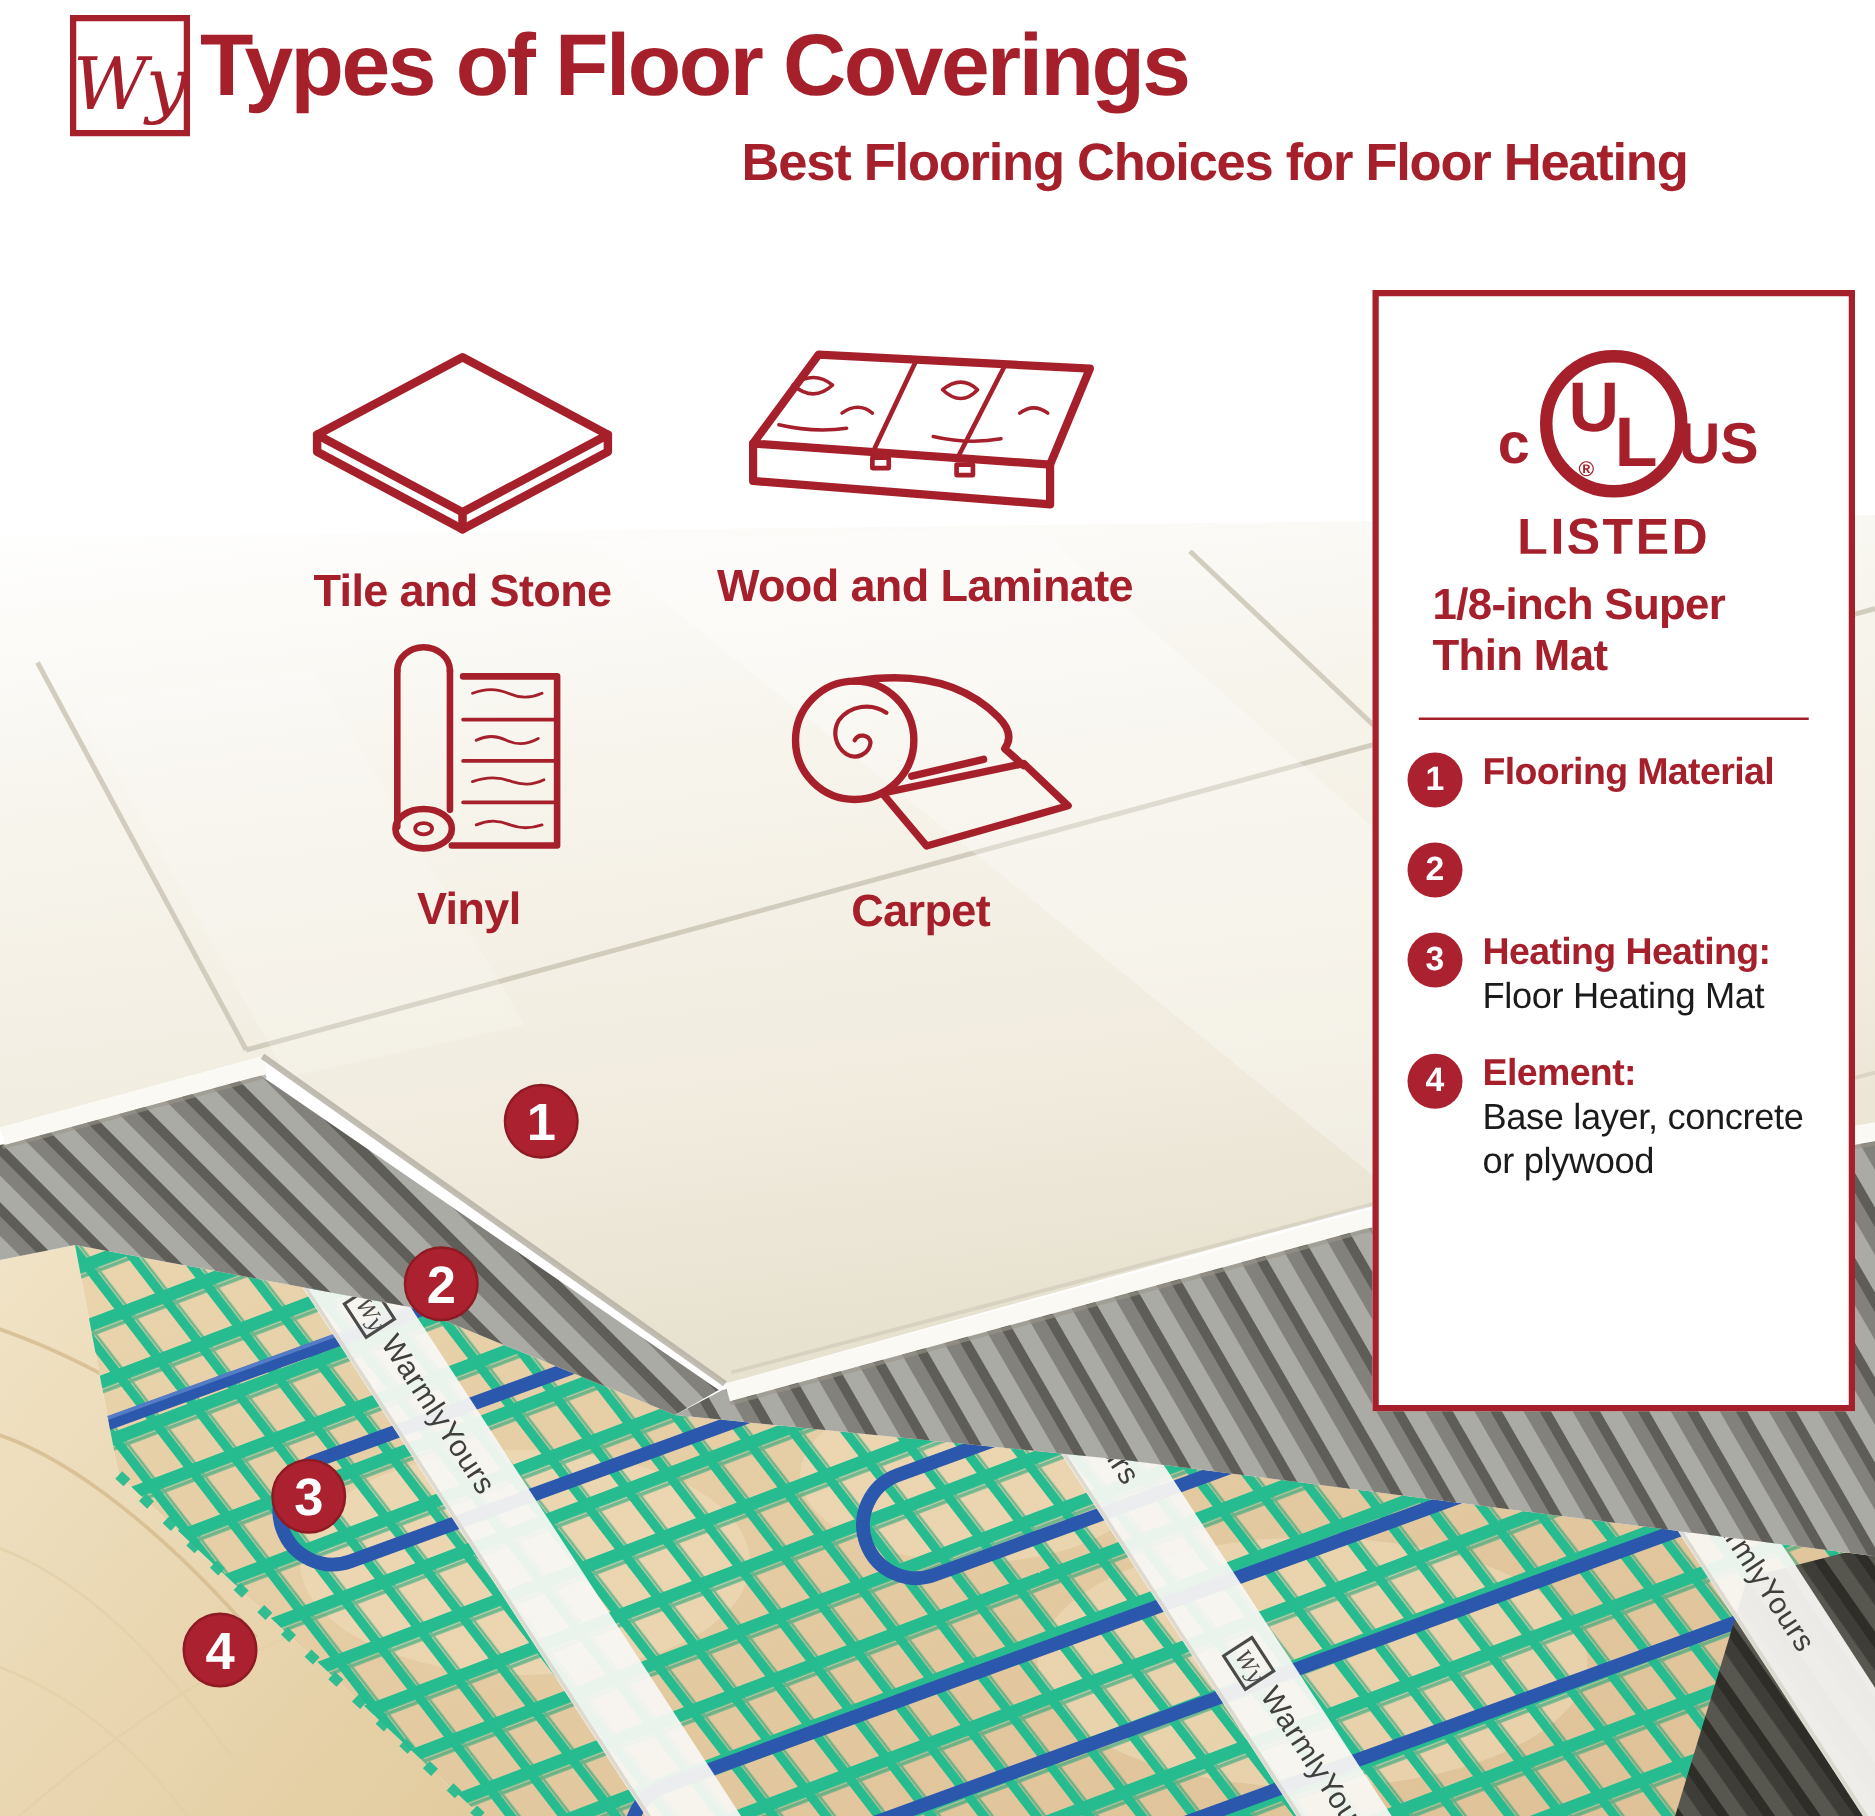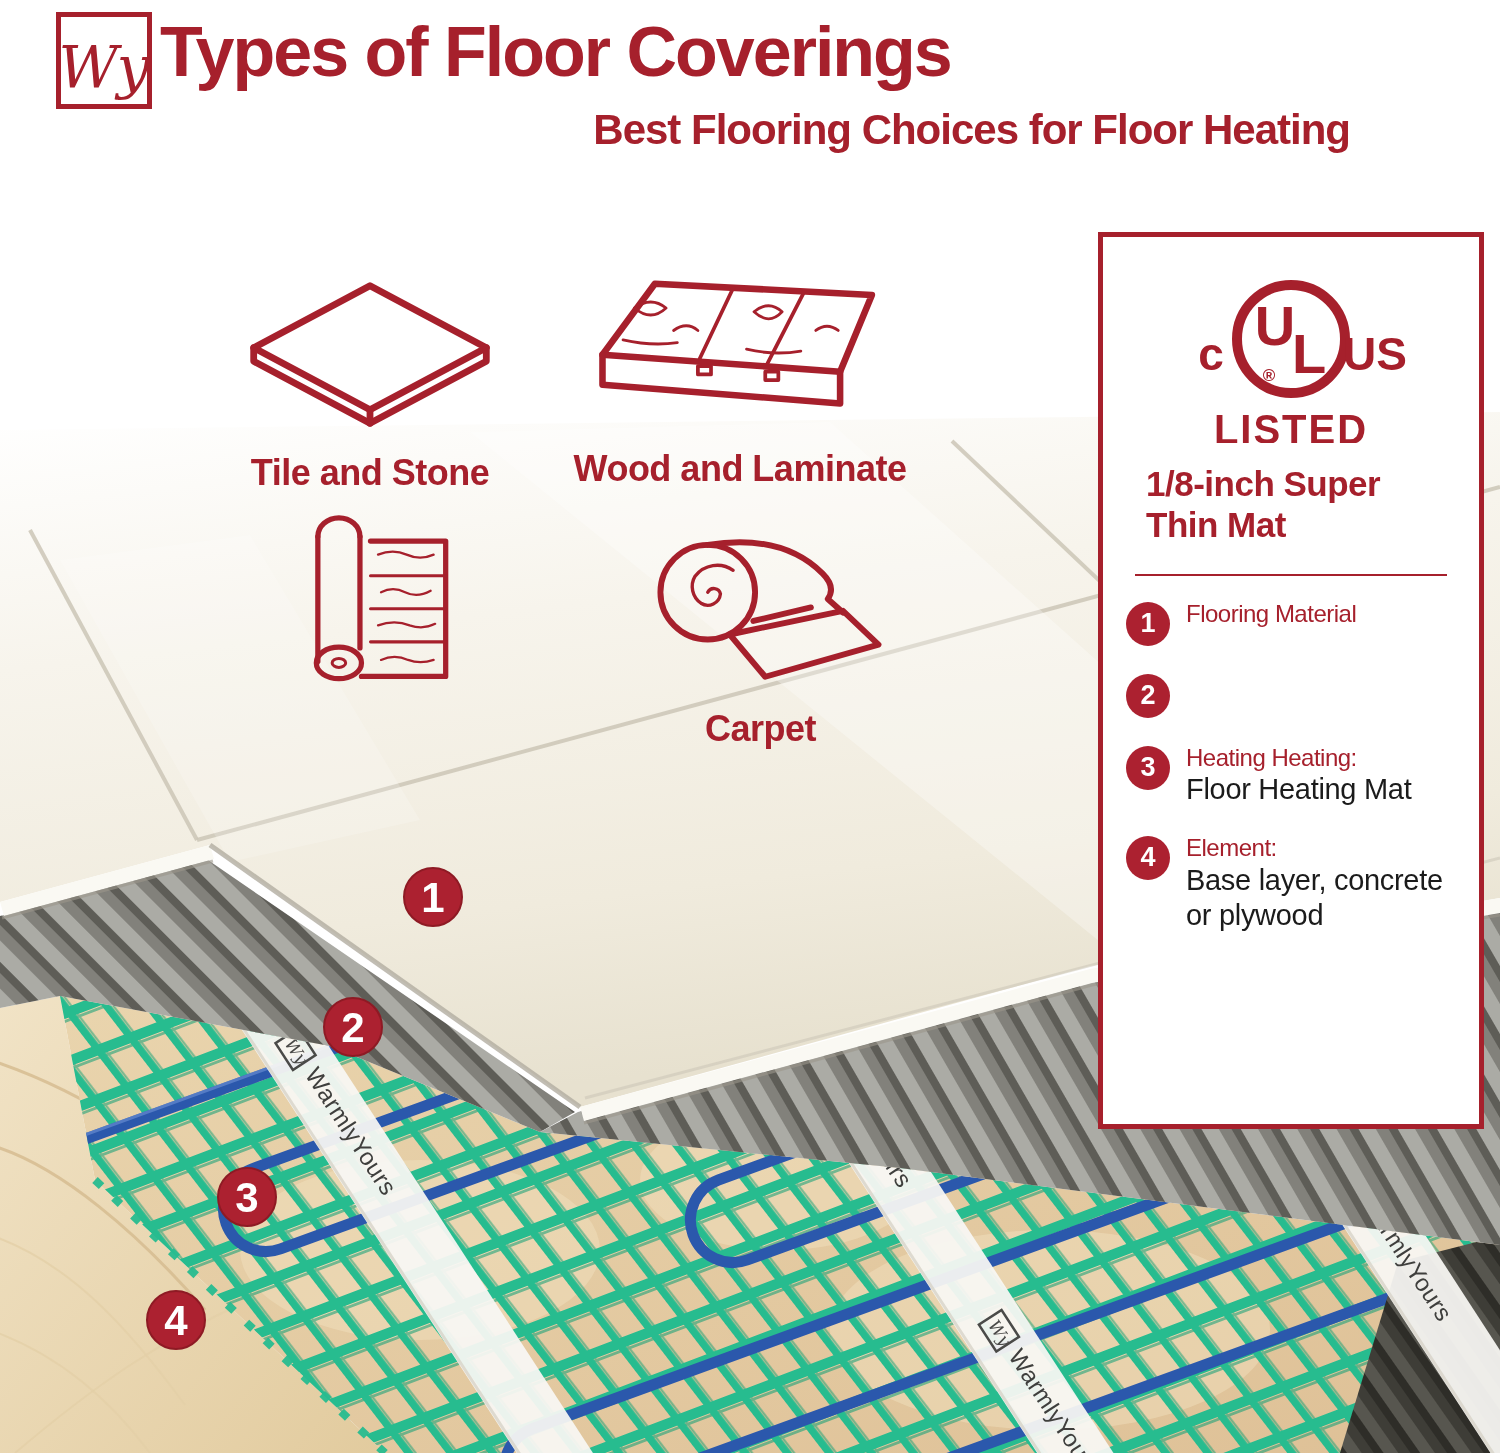--- a/index.html
+++ b/index.html
@@ -74,21 +74,21 @@
   .feature{margin:20px auto 0 auto;color:var(--brand_red);
            font-size:35px;font-weight:bold;line-height:1.18;letter-spacing:-.5px}
   .feature.f1{max-width:290px}
   .feature.f2{max-width:250px}
   .divider{width:312px;border-top:2px solid var(--brand_red);margin:28px auto 24px auto}
   .legend{width:330px;margin:0 auto}
   .legend-item{display:flex;gap:16px;margin-bottom:26px}
   .legend-num{flex:0 0 44px;width:44px;height:44px;border-radius:50%;background:var(--badge_red);
               color:#fff;font-weight:bold;font-size:27px;display:flex;align-items:center;justify-content:center;
               margin-top:2px}
-  .legend-label{font-size:24px;font-weight:normal;color:var(--brand_red);line-height:1.2;letter-spacing:-.5px}
+  .legend-label{font-size:30px;font-weight:bold;color:var(--brand_red);line-height:1.2;letter-spacing:-.5px}
   .legend-desc{font-size:29px;color:var(--text_black);line-height:1.22;letter-spacing:-.3px}
 </style>
 </head>
 <body>
 
 <div id="canvas">
 
   <svg id="scene" viewBox="0 0 1500 1453" aria-hidden="true">
     <defs>
       <linearGradient id="floorGrad" x1="0" y1="0" x2="0.25" y2="1">
@@ -272,23 +272,24 @@
       <path class="icon-stroke" d="M34 46 V212 M90 46 V194"></path>
       <ellipse class="icon-stroke" cx="62" cy="214" rx="30" ry="21"></ellipse>
       <ellipse class="icon-mid" cx="62" cy="214" rx="9" ry="6"></ellipse>
       <path class="icon-stroke" d="M104 52 H204 V232 H92"></path>
       <path class="icon-mid" d="M104 98 H204 M104 142 H204 M104 186 H204"></path>
       <path class="icon-thin" d="M114 70 q20 -8 38 0 q18 8 36 0"></path>
       <path class="icon-thin" d="M118 120 q16 -8 32 0 q16 8 34 -2"></path>
       <path class="icon-thin" d="M114 164 q22 -8 42 0 q18 6 34 -2"></path>
       <path class="icon-thin" d="M118 210 q18 -8 36 0 q16 6 34 0"></path>
     </svg>
-  </div>
-
-  <div class="ft-item" style="left:588px;top:506px;width:345px">
+    <div class="ft-label">Vinyl</div>
+  </div>
+
+  <div class="ft-item" style="left:564px;top:506px;width:345px">
     <svg width="262" height="186" viewBox="0 0 310 220">
       <circle class="icon-stroke" cx="92" cy="102" r="56"></circle>
       <path class="icon-mid" d="M92 102 a8 8 0 0 1 15 2 a15 15 0 0 1 -23 11 a24 24 0 0 1 -7 -32 a33 33 0 0 1 45 -7"></path>
       <path class="icon-stroke" d="M92 46 Q180 32 228 80 Q244 96 234 110 L252 126"></path>
       <path class="icon-stroke" d="M118 152 L252 124 L294 164 L160 202 Z"></path>
       <path class="icon-stroke" d="M146 136 L214 120"></path>
     </svg>
     <div class="ft-label">Carpet</div>
   </div>
 

